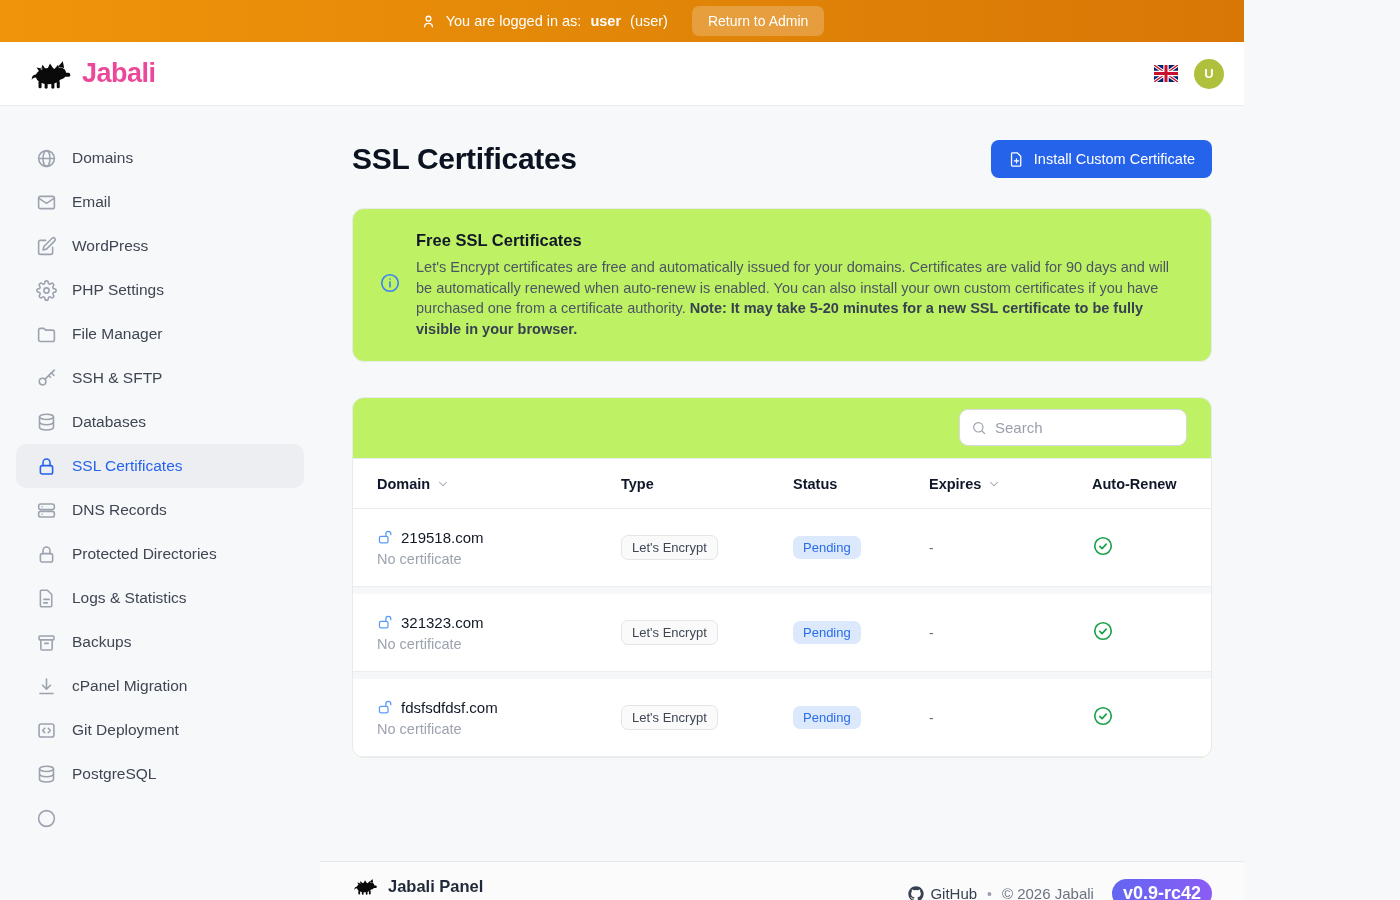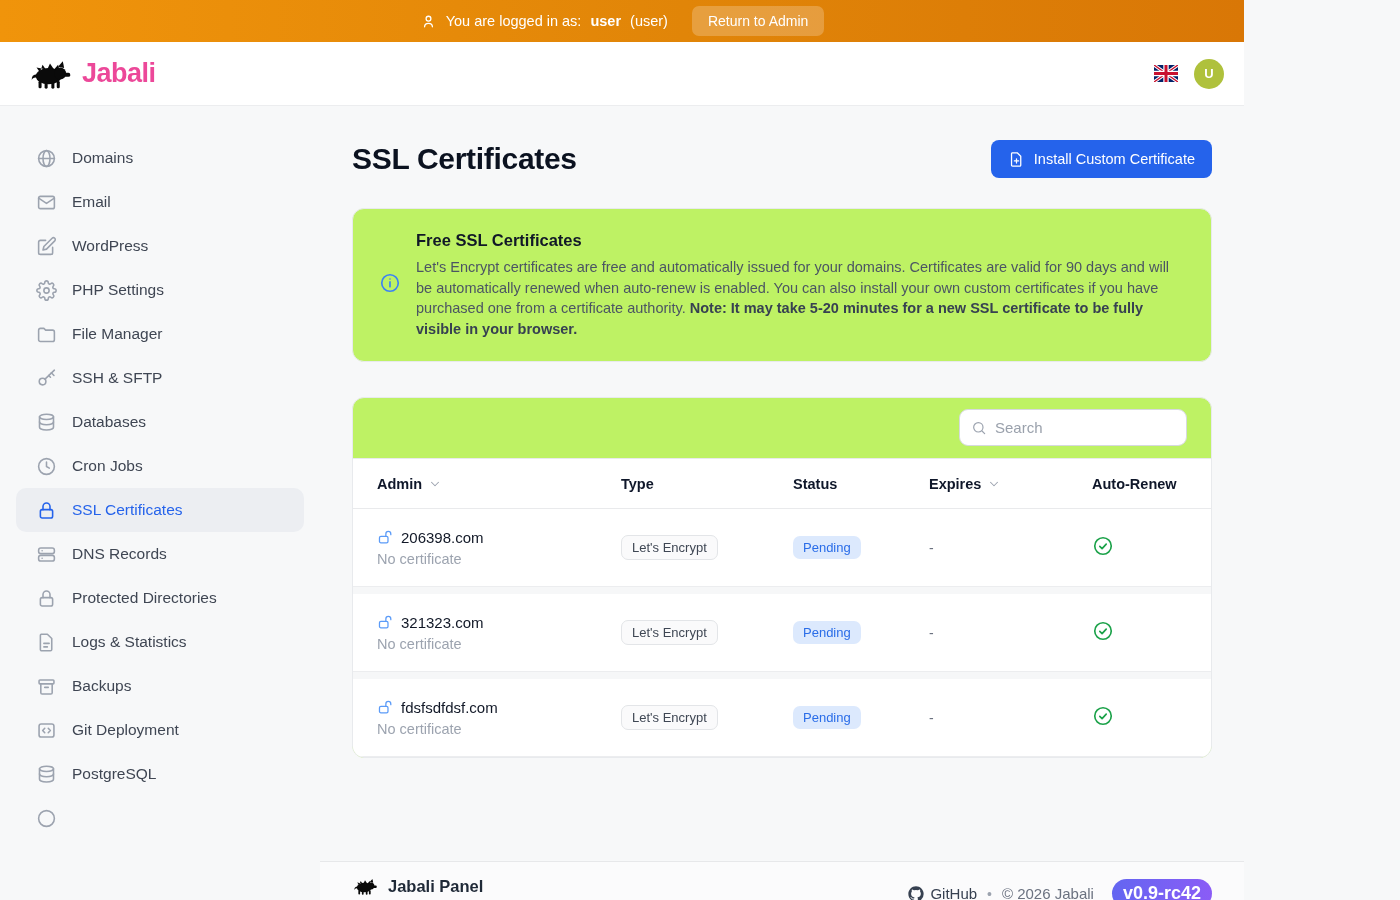--- a/index.html
+++ b/index.html
@@ -252,27 +252,20 @@
         <span>SSH &amp; SFTP</span>
       </div>
       <div class="side-item">
         <svg class="icon" viewBox="0 0 24 24">
             <ellipse cx="12" cy="5.5" rx="8" ry="3"></ellipse>
             <path d="M4 5.5v6c0 1.66 3.58 3 8 3s8-1.34 8-3v-6"></path>
             <path d="M4 11.5v6c0 1.66 3.58 3 8 3s8-1.34 8-3v-6"></path>
           </svg>
         <span>Databases</span>
       </div>
-      <div class="side-item">
-        <svg class="icon" viewBox="0 0 24 24">
-            <circle cx="12" cy="12" r="9"></circle>
-            <path d="M12 7v5l3.2 1.8"></path>
-          </svg>
-        <span>Cron Jobs</span>
-      </div>
       <div class="side-item active">
         <svg class="icon" viewBox="0 0 24 24">
             <rect x="5" y="11" width="14" height="9.5" rx="2"></rect>
             <path d="M8 11V7.5a4 4 0 0 1 8 0V11"></path>
           </svg>
         <span>SSL Certificates</span>
       </div>
       <div class="side-item">
         <svg class="icon" viewBox="0 0 24 24">
             <rect x="3" y="4.5" width="18" height="6.5" rx="2.5"></rect>
@@ -295,20 +288,28 @@
           </svg>
         <span>Logs &amp; Statistics</span>
       </div>
       <div class="side-item">
         <svg class="icon" viewBox="0 0 24 24">
             <rect x="3.5" y="4.5" width="17" height="4.5" rx="1"></rect>
             <path d="M5.5 9v10a1.5 1.5 0 0 0 1.5 1.5h10A1.5 1.5 0 0 0 18.5 19V9"></path>
             <path d="M10 13h4"></path>
           </svg>
         <span>Backups</span>
+      </div>
+      <div class="side-item">
+        <svg class="icon" viewBox="0 0 24 24">
+            <path d="M12 3.5v11"></path>
+            <path d="m7.5 10.5 4.5 4.5 4.5-4.5"></path>
+            <path d="M4.5 20h15"></path>
+          </svg>
+        <span>cPanel Migration</span>
       </div>
       <div class="side-item">
         <svg class="icon" viewBox="0 0 24 24">
             <rect x="3.5" y="4.5" width="17" height="15" rx="2.5"></rect>
             <path d="m10 9.5-2.4 2.5L10 14.5"></path>
             <path d="m14 9.5 2.4 2.5L14 14.5"></path>
           </svg>
         <span>Git Deployment</span>
       </div>
       <div class="side-item">
@@ -362,21 +363,21 @@
               <svg class="icon" viewBox="0 0 24 24">
                   <circle cx="11" cy="11" r="7"></circle>
                   <path d="m16.5 16.5 4 4"></path>
                 </svg>
               <input type="text" placeholder="Search" style="">
             </div>
           </div>
 
           <div class="grid-row thead">
             <div class="th sortable">
-              <span>Admin</span>
+              <span>Domain</span>
               <svg class="icon" viewBox="0 0 24 24">
                   <path d="m6 9 6 6 6-6"></path>
                 </svg>
             </div>
             <div class="th">
                 <span>Type</span>
               </div>
             <div class="th">
                 <span>Status</span>
               </div>
@@ -394,21 +395,21 @@
 
           <div class="tbody">
 
             <div class="grid-row trow">
               <div class="domain-cell">
                 <div class="dline">
                   <svg class="icon" viewBox="0 0 24 24">
                       <rect x="3.5" y="10.5" width="12" height="9" rx="2"></rect>
                       <path d="M12.5 10.5V7a3.5 3.5 0 0 1 7 0v1"></path>
                     </svg>
-                  <span>206398.com</span>
+                  <span>219518.com</span>
                 </div>
                 <div class="sub">No certificate</div>
               </div>
               <div><span class="badge type">Let's Encrypt</span></div>
               <div><span class="badge pending">Pending</span></div>
               <div class="expires-cell">-</div>
               <div class="renew-cell">
                 <svg class="icon" viewBox="0 0 24 24">
                     <circle cx="12" cy="12" r="9"></circle>
                     <path d="m8.5 12.4 2.5 2.5 4.5-5"></path>

